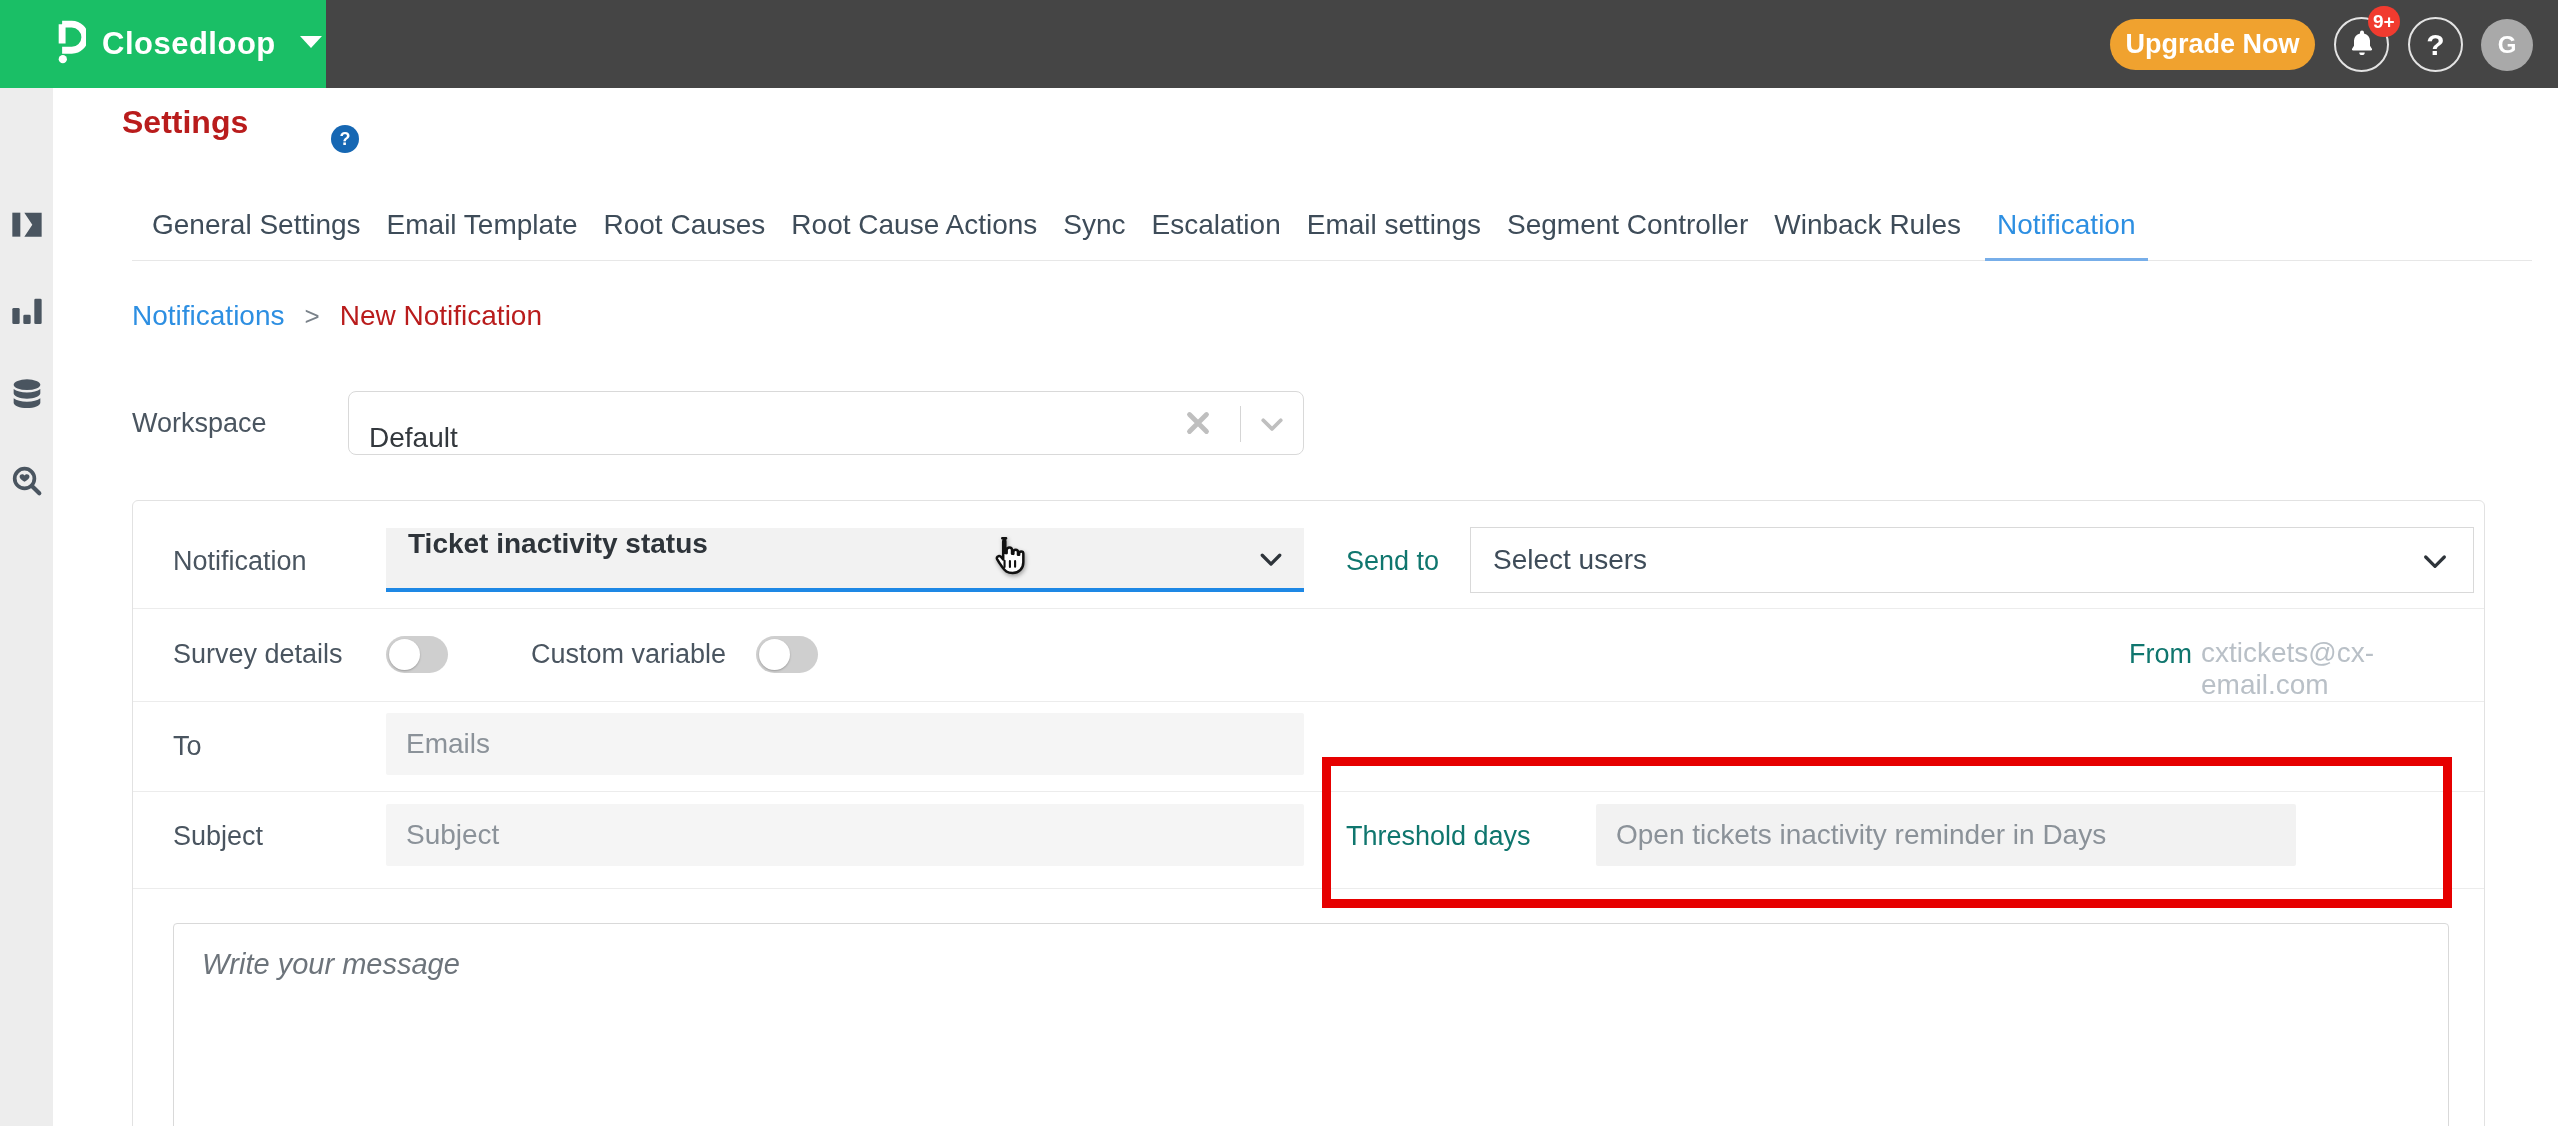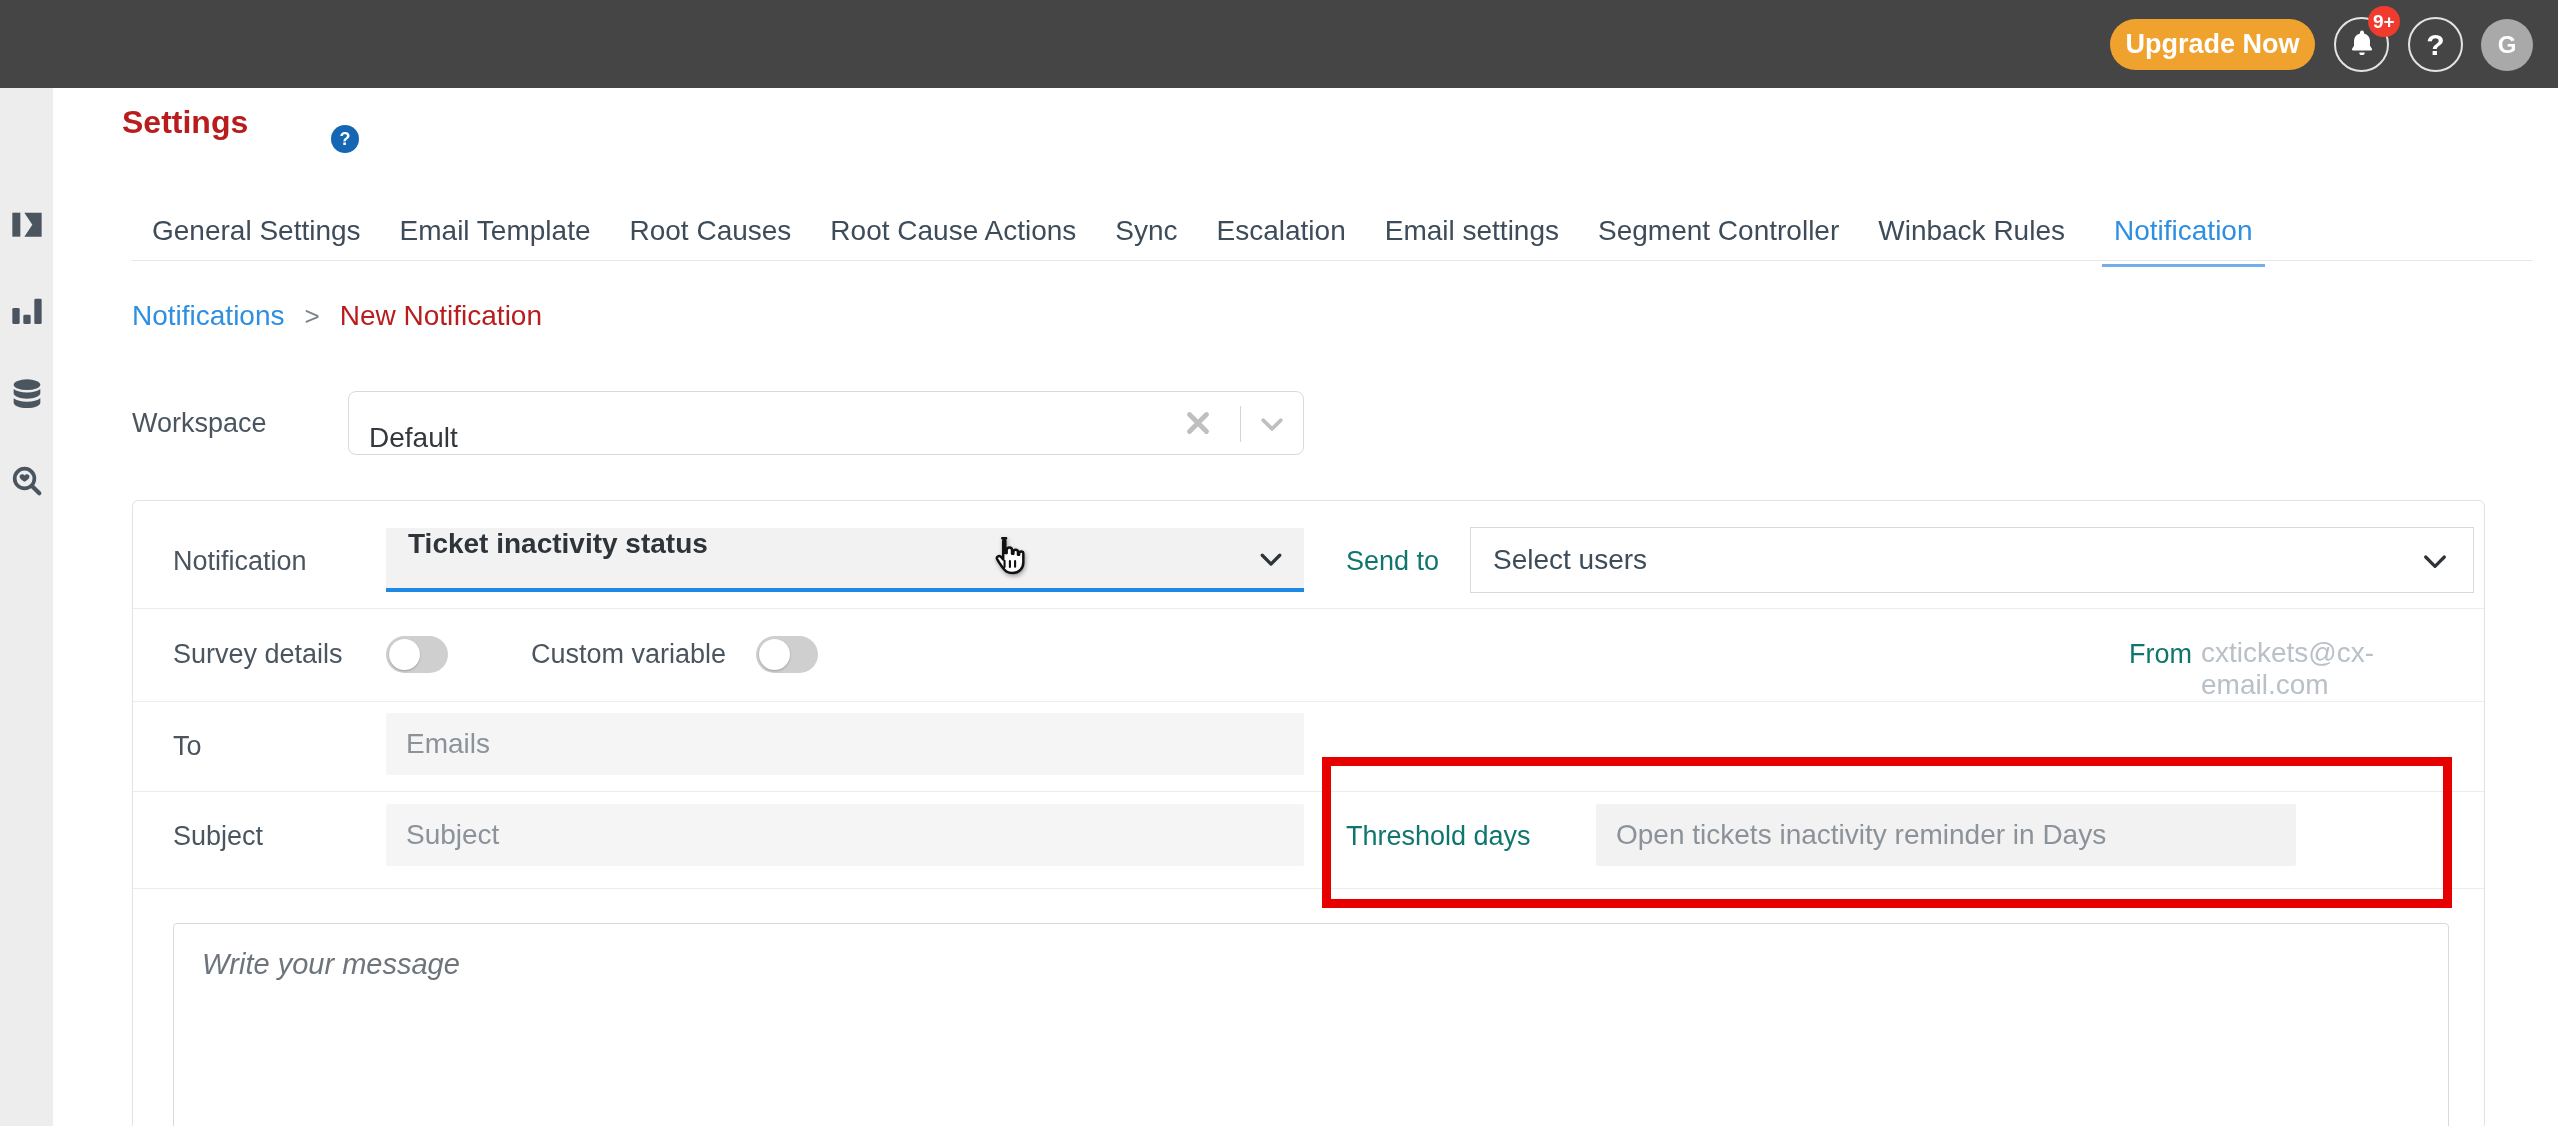--- a/index.html
+++ b/index.html
@@ -34,21 +34,21 @@
   .side-icon { position:absolute; left:11px; width:32px; height:32px; color:#4a5560; cursor:pointer; }
 
   
   .page-title { position:absolute; left:122px; top:104px; font-size:32px; font-weight:700; color:#b91c1c; }
   .title-help { position:absolute; left:331px; top:125px; width:28px; height:28px; border-radius:50%;
     background:#1667b3; color:#fff; font-size:18px; font-weight:700;
     display:flex; align-items:center; justify-content:center; cursor:pointer; }
 
   
   .tabs-line { position:absolute; left:132px; top:260px; width:2400px; height:1px; background:#e7e7e7; }
-  .tabs { position:absolute; left:150px; top:215px; display:flex; gap:35px; }
+  .tabs { position:absolute; left:150px; top:209px; display:flex; gap:22px; }
   .tab { font-size:28px; font-weight:500; color:#3e4c59; padding:0 2px 17px 2px; border-bottom:3px solid transparent; cursor:pointer; white-space:nowrap; }
   .tab.active { color:var(--link-blue,#2d8fe2); border-bottom-color:var(--active-underline,#77aee9); padding-left:12px; padding-right:12px; }
 
   
   .breadcrumb { position:absolute; left:132px; top:300px; display:flex; align-items:center; gap:20px; font-size:28px; }
   .crumb-link { color:var(--link-blue,#2d8fe2); cursor:pointer; }
   .crumb-sep { color:#7a828a; font-size:26px; }
   .crumb-current { color:#b91c1c; }
 
   
@@ -100,20 +100,34 @@
 
   .cursor-hand { position:absolute; left:985px; top:533px; z-index:30; pointer-events:none;
     filter:drop-shadow(1px 2px 2px rgba(0,0,0,.35)); }
 </style>
 </head>
 <body>
 
 <div id="app">
 
   <div class="topbar">
+    <div class="logo-block">
+      <span>
+        <svg width="34" height="44" viewBox="0 0 24 32" fill="none">
+          <path d="M7 3 V17 M7 3 H14 A9.5 9.5 0 0 1 14 22 H7" stroke="#fff" stroke-width="5" fill="none"></path>
+          <circle cx="7.5" cy="28.5" r="3" fill="#fff"></circle>
+        </svg>
+      </span>
+      <span class="brand-name">Closedloop</span>
+      <span class="logo-caret">
+        <svg width="26" height="16" viewBox="0 0 26 16">
+            <path d="M2 2 L13 14 L24 2 Z" fill="#fff"></path>
+          </svg>
+      </span>
+    </div>
 
     <button class="upgrade-btn">Upgrade Now</button>
 
     <div class="circle-btn bell-btn">
       <span>
         <svg width="30" height="30" viewBox="0 0 24 24" fill="#fff">
           <path d="M12 2a1.6 1.6 0 0 1 1.6 1.6v.7A6.4 6.4 0 0 1 18.4 10v4.2l1.5 2.4c.4.6 0 1.4-.8 1.4H4.9c-.8 0-1.2-.8-.8-1.4l1.5-2.4V10a6.4 6.4 0 0 1 4.8-5.7v-.7A1.6 1.6 0 0 1 12 2z"></path>
           <path d="M9.8 19.5h4.4a2.2 2.2 0 0 1-4.4 0z"></path>
         </svg>
       </span>

